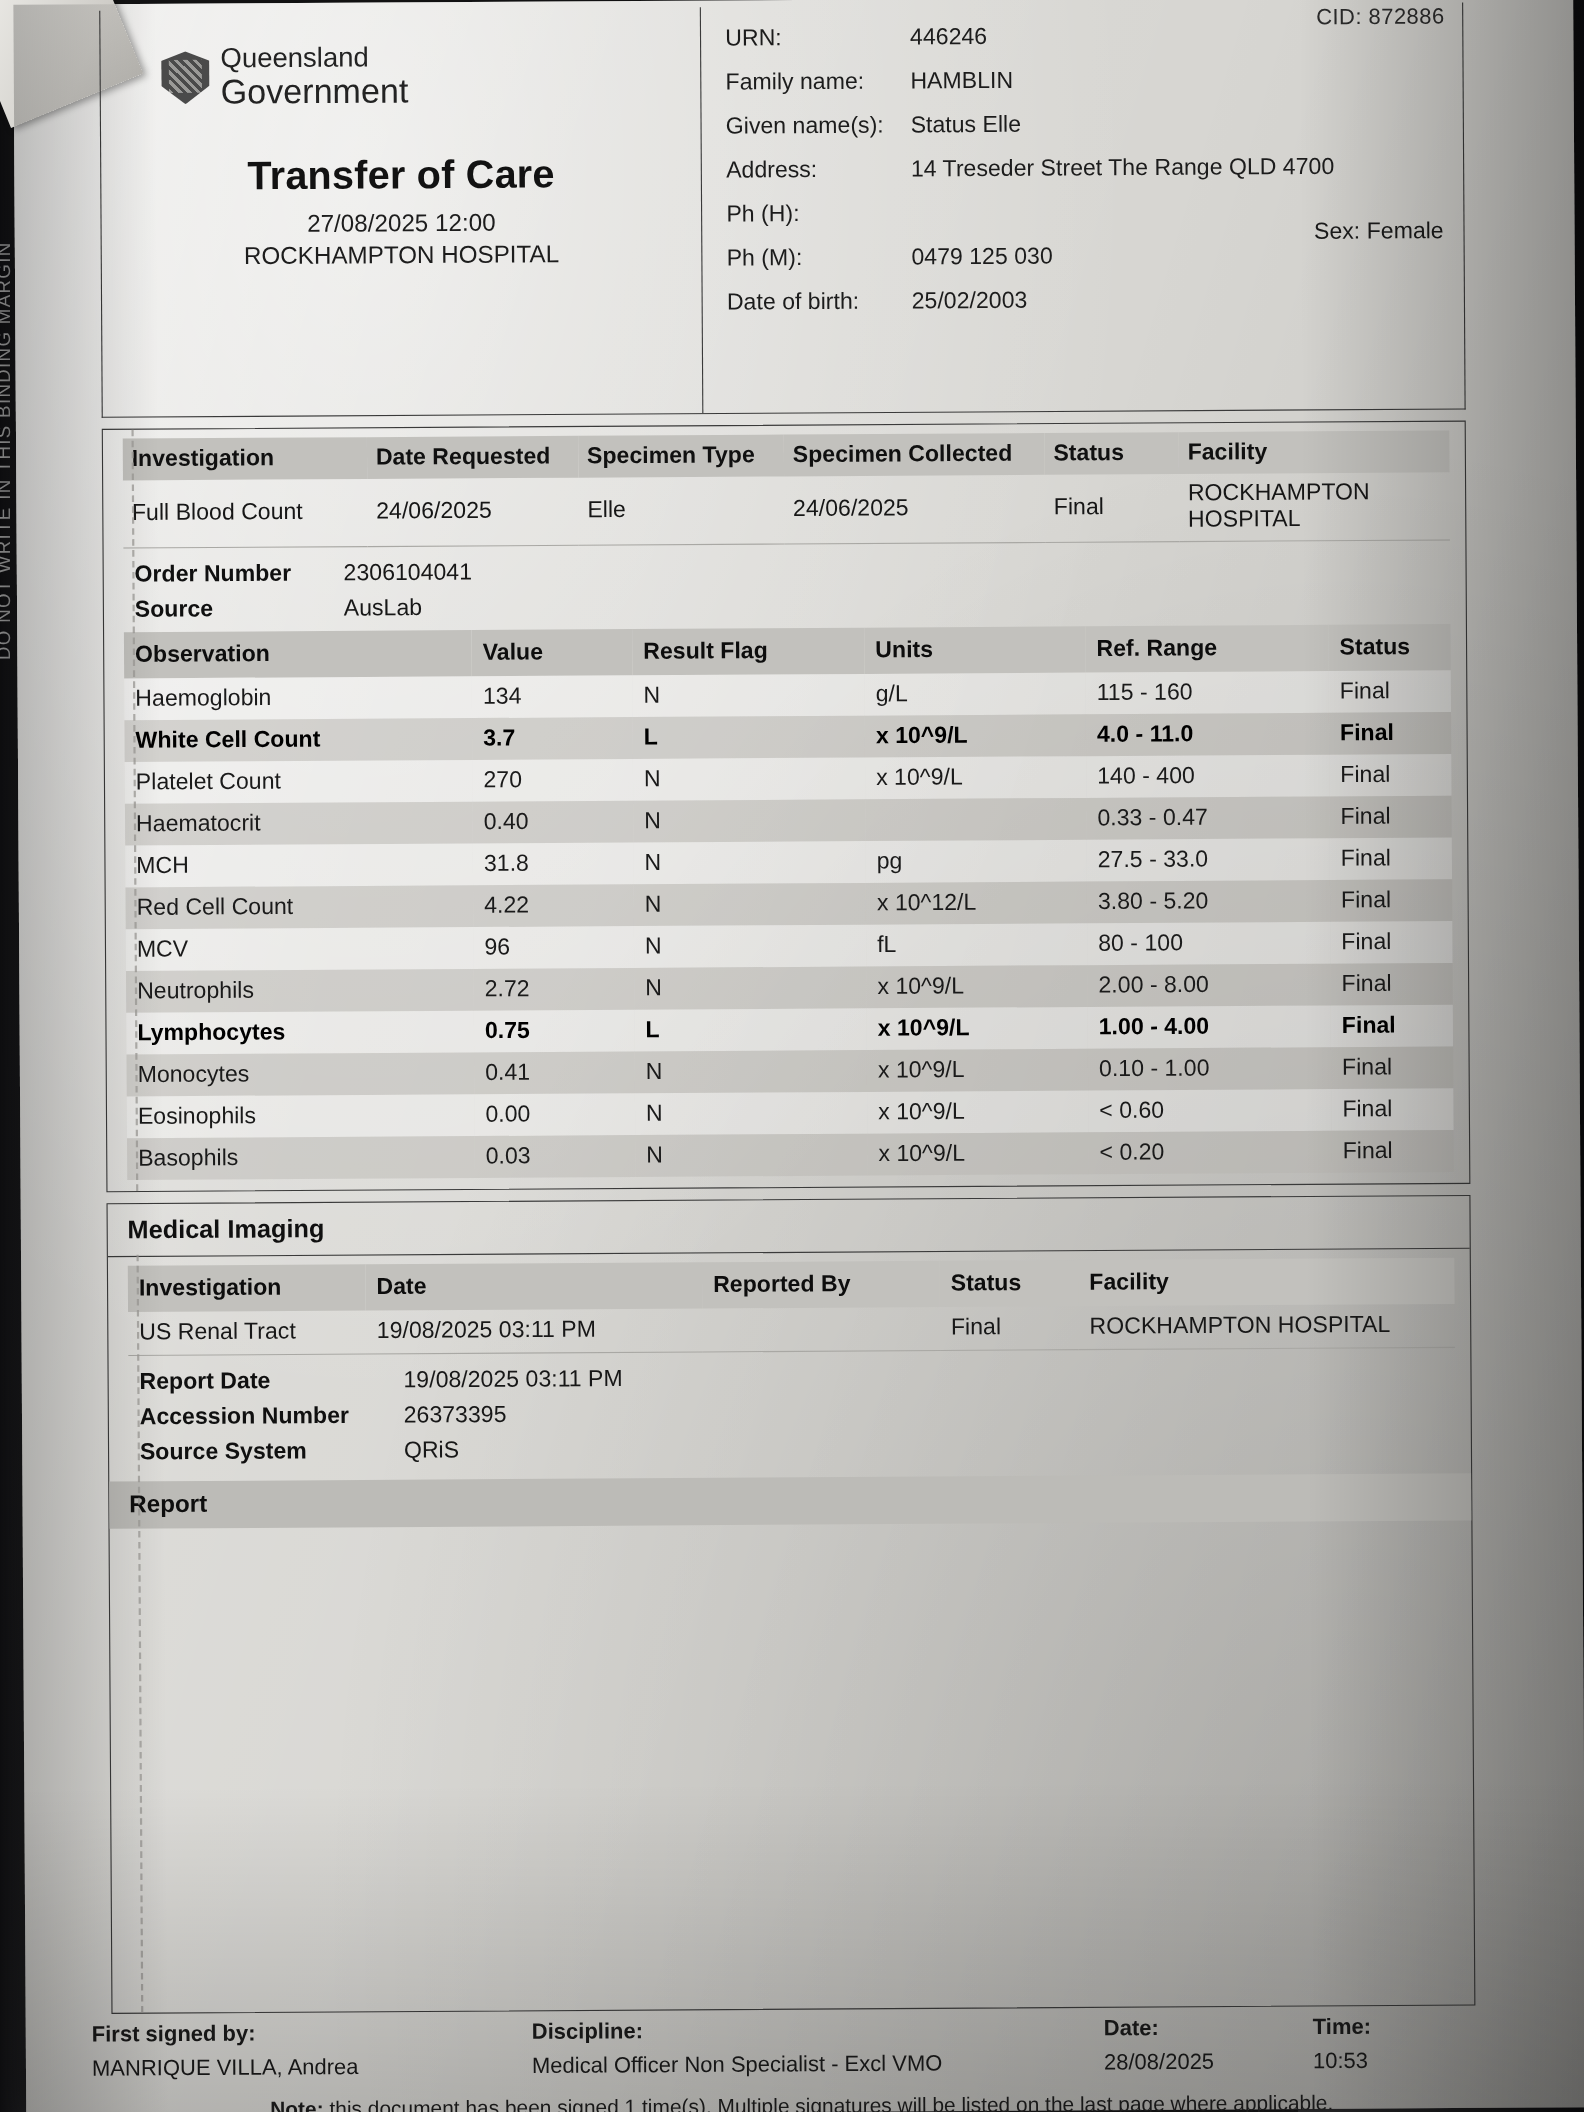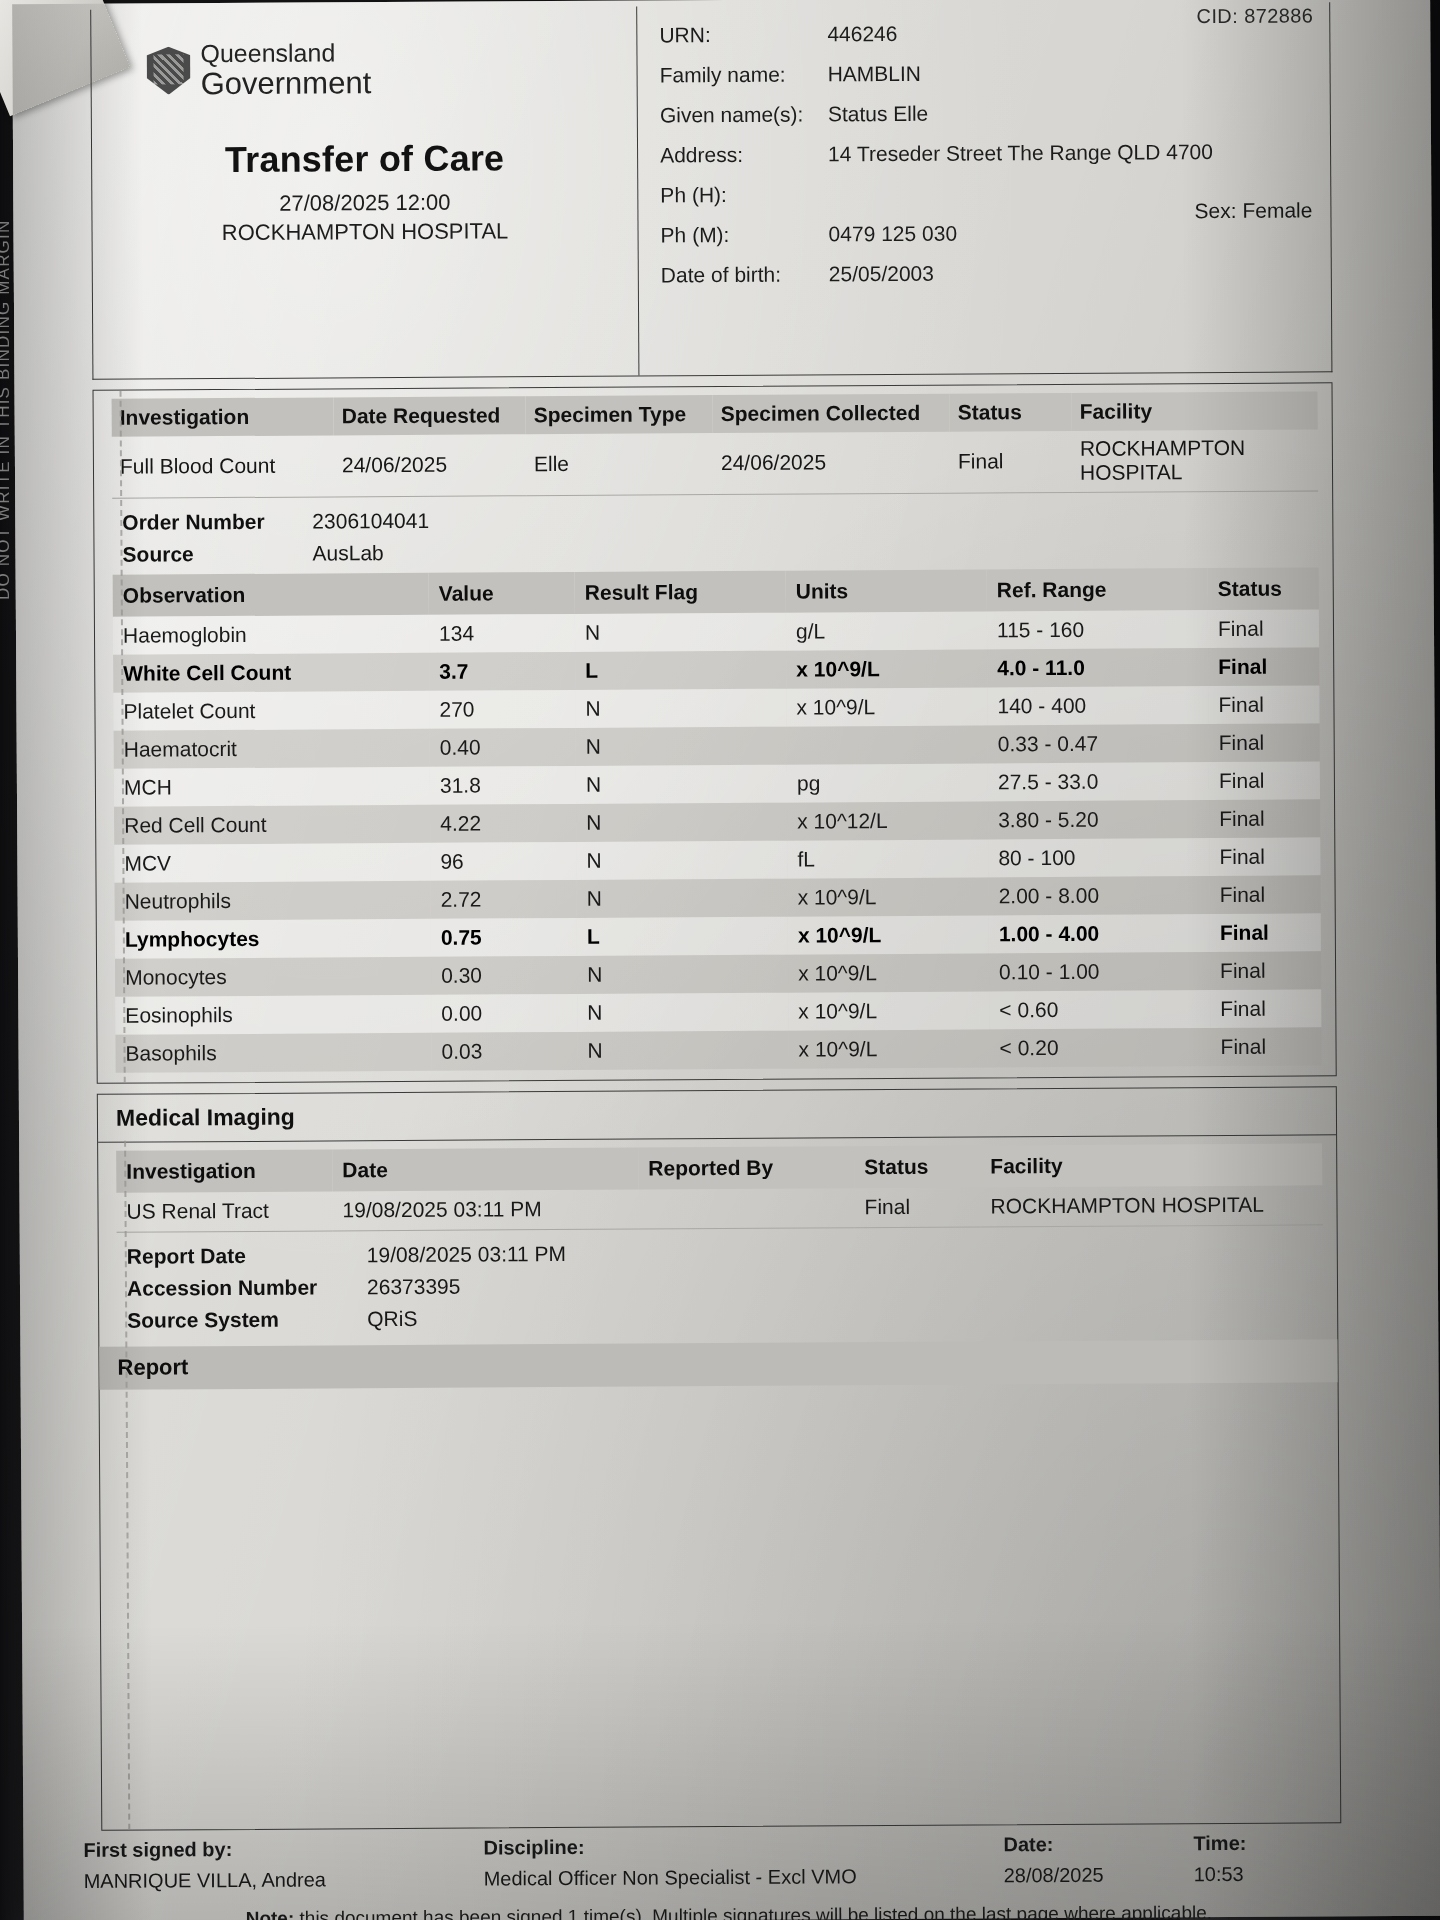--- a/index.html
+++ b/index.html
@@ -416,21 +416,21 @@
         <div class="pt-row">
           <div class="pt-label">Ph (H):</div>
           <div class="pt-value"></div>
         </div>
         <div class="pt-row">
           <div class="pt-label">Ph (M):</div>
           <div class="pt-value">0479 125 030</div>
         </div>
         <div class="pt-row">
           <div class="pt-label">Date of birth:</div>
-          <div class="pt-value">25/05/2003</div>
+          <div class="pt-value">25/02/2003</div>
         </div>
 
         <div class="sex">
           <span>Sex:</span>
           <span>Female</span>
         </div>
       </div>
     </div>
 
     <div class="sec">
@@ -548,21 +548,21 @@
             <tr class="abnormal">
               <td>Lymphocytes</td>
               <td>0.75</td>
               <td>L</td>
               <td>x 10^9/L</td>
               <td>1.00 - 4.00</td>
               <td>Final</td>
             </tr>
             <tr>
               <td>Monocytes</td>
-              <td>0.30</td>
+              <td>0.41</td>
               <td>N</td>
               <td>x 10^9/L</td>
               <td>0.10 - 1.00</td>
               <td>Final</td>
             </tr>
             <tr>
               <td>Eosinophils</td>
               <td>0.00</td>
               <td>N</td>
               <td>x 10^9/L</td>

